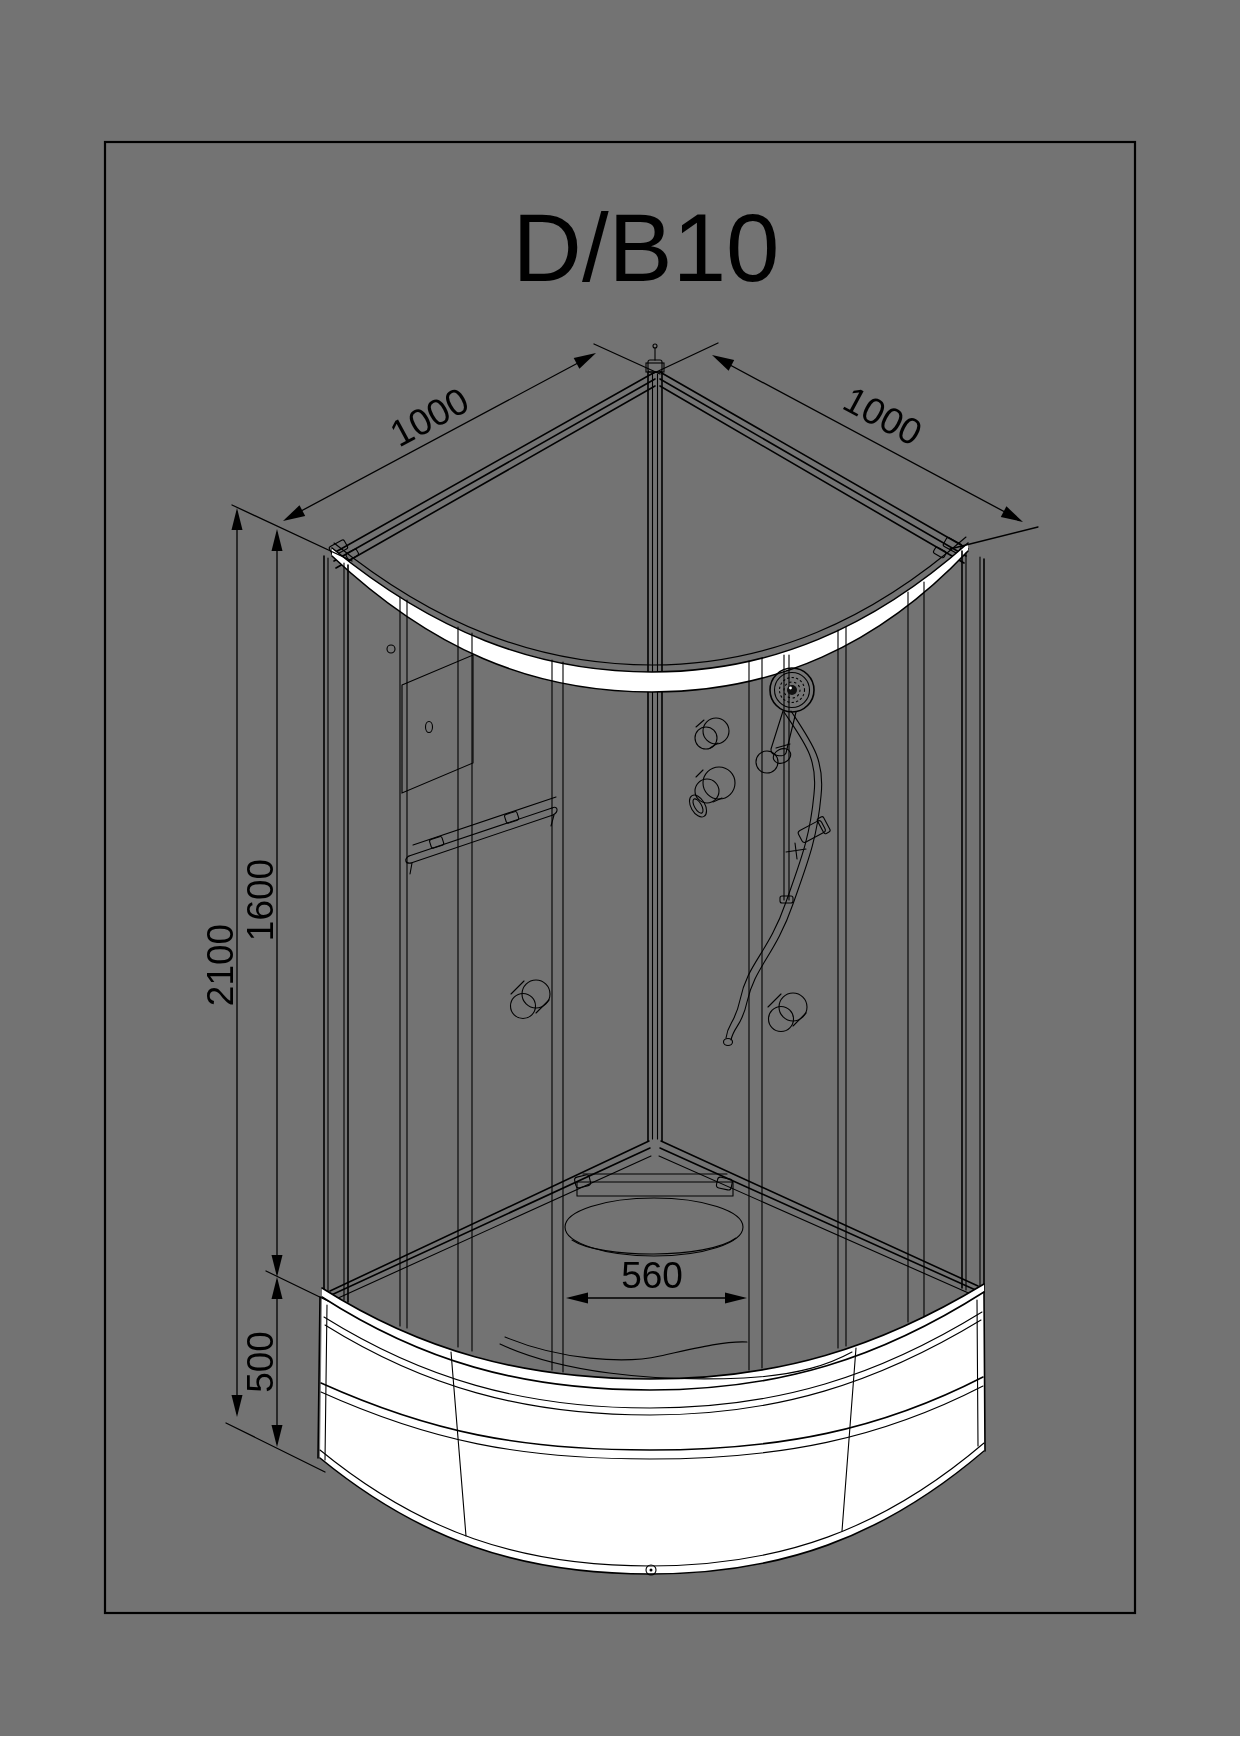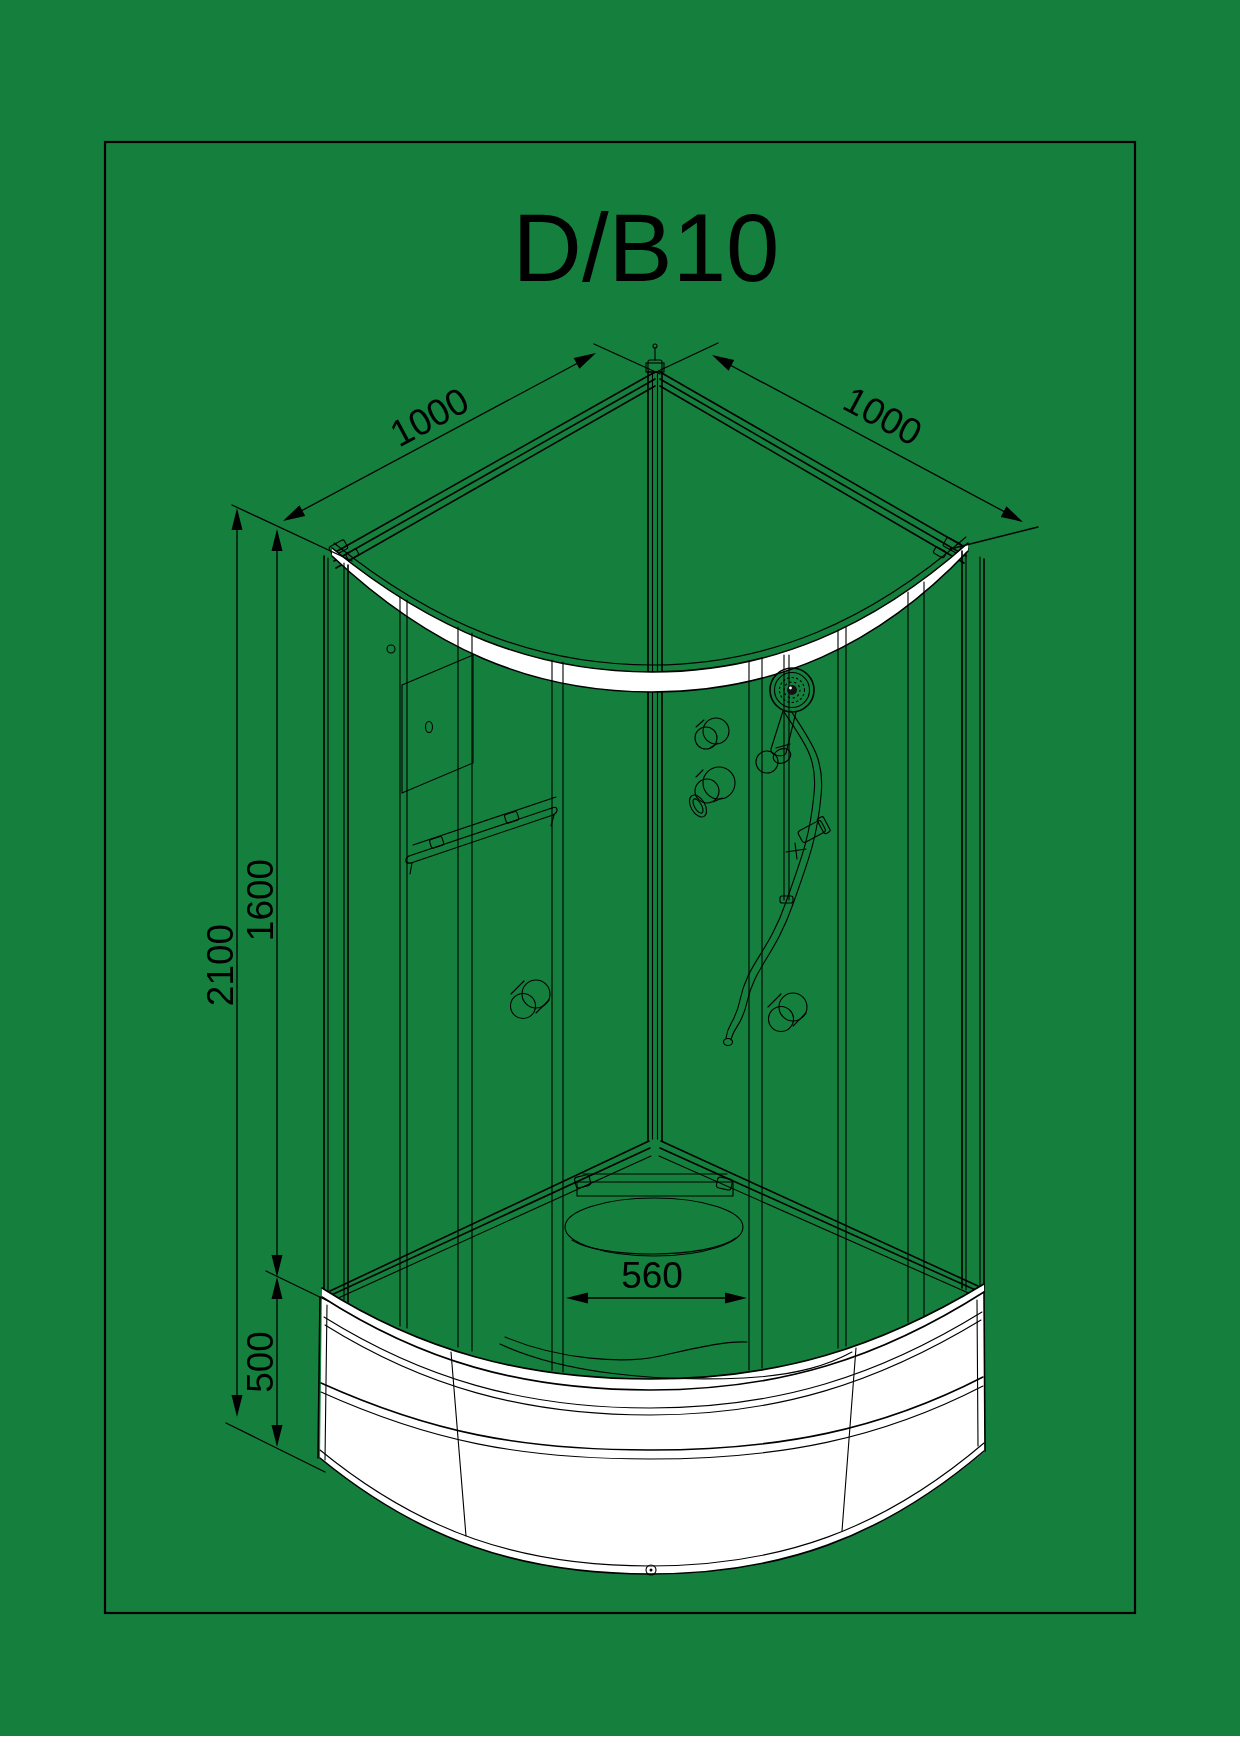--- a/index.html
+++ b/index.html
@@ -7,21 +7,21 @@
     padding: 0;
     background: #ffffff;
     width: 1240px;
     height: 1755px;
     font-family: "Liberation Sans", sans-serif;
   }
   #canvas {
     position: relative;
     width: 1240px;
     height: 1736px;
-    background: #15803d;
+    background: #737373;
     overflow: hidden;
   }
   svg { display: block; }
   .ln   { stroke: #000; fill: none; stroke-width: 1.6; stroke-linecap: round; }
   .thin { stroke: #000; fill: none; stroke-width: 1.1; stroke-linecap: round; }
   .dim  { stroke: #000; fill: none; stroke-width: 1.3; stroke-linecap: round; }
   .arrow { fill: #000; stroke: none; }
   .whitefill { fill: #ffffff; stroke: none; }
   .dimtext {
     font-family: "Liberation Sans", sans-serif;

